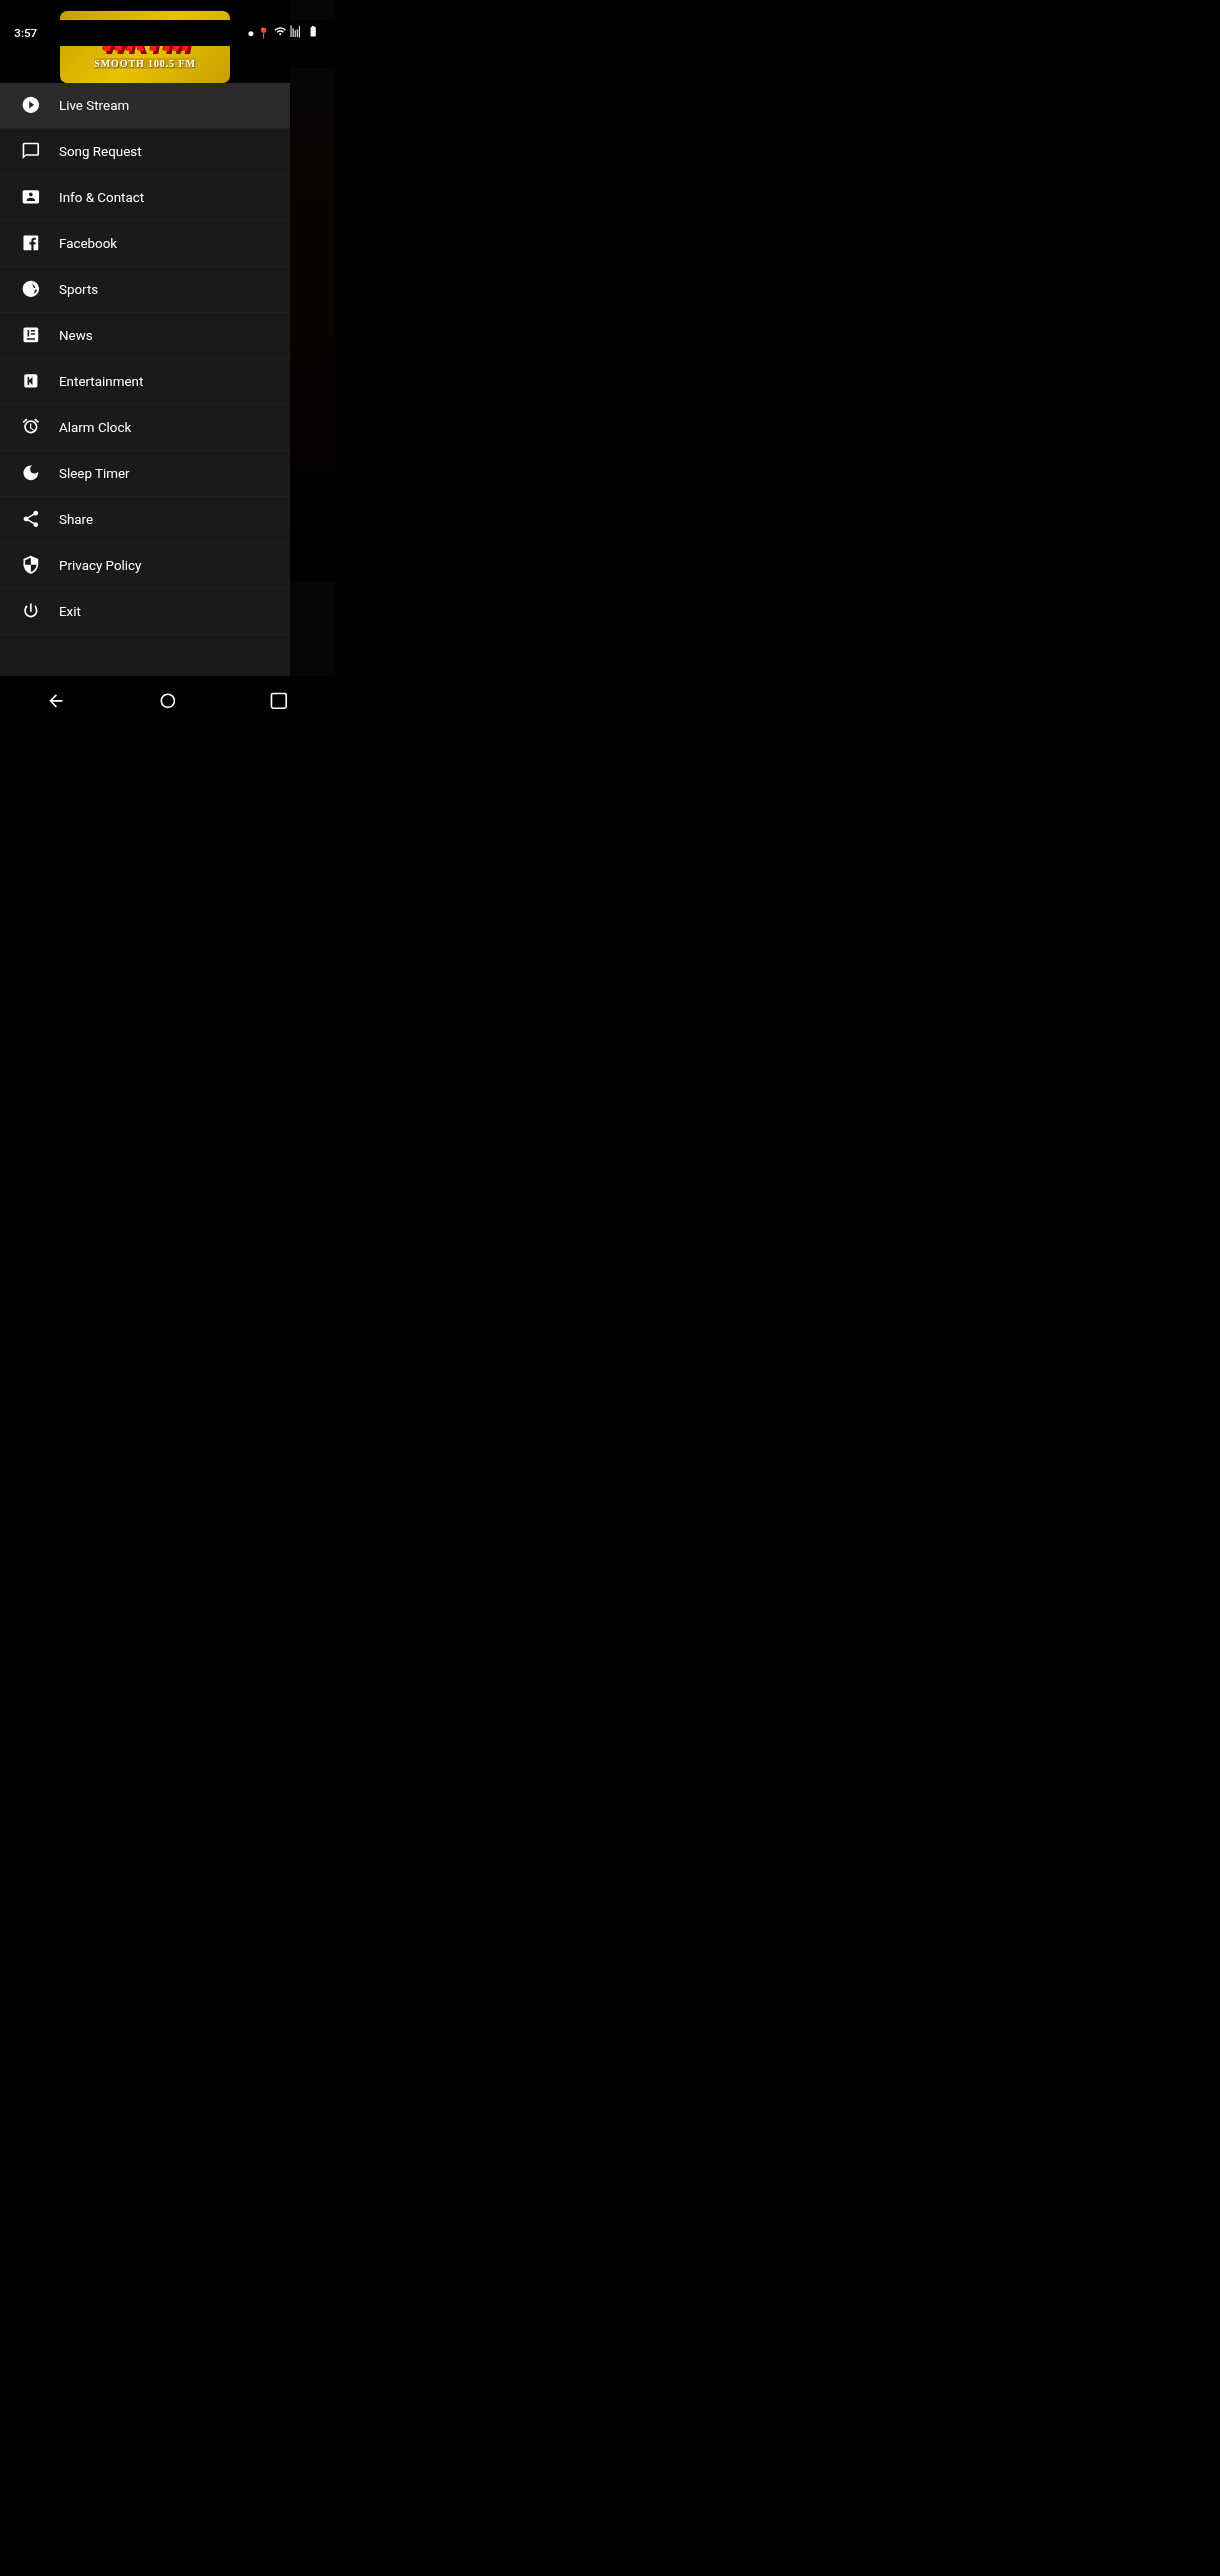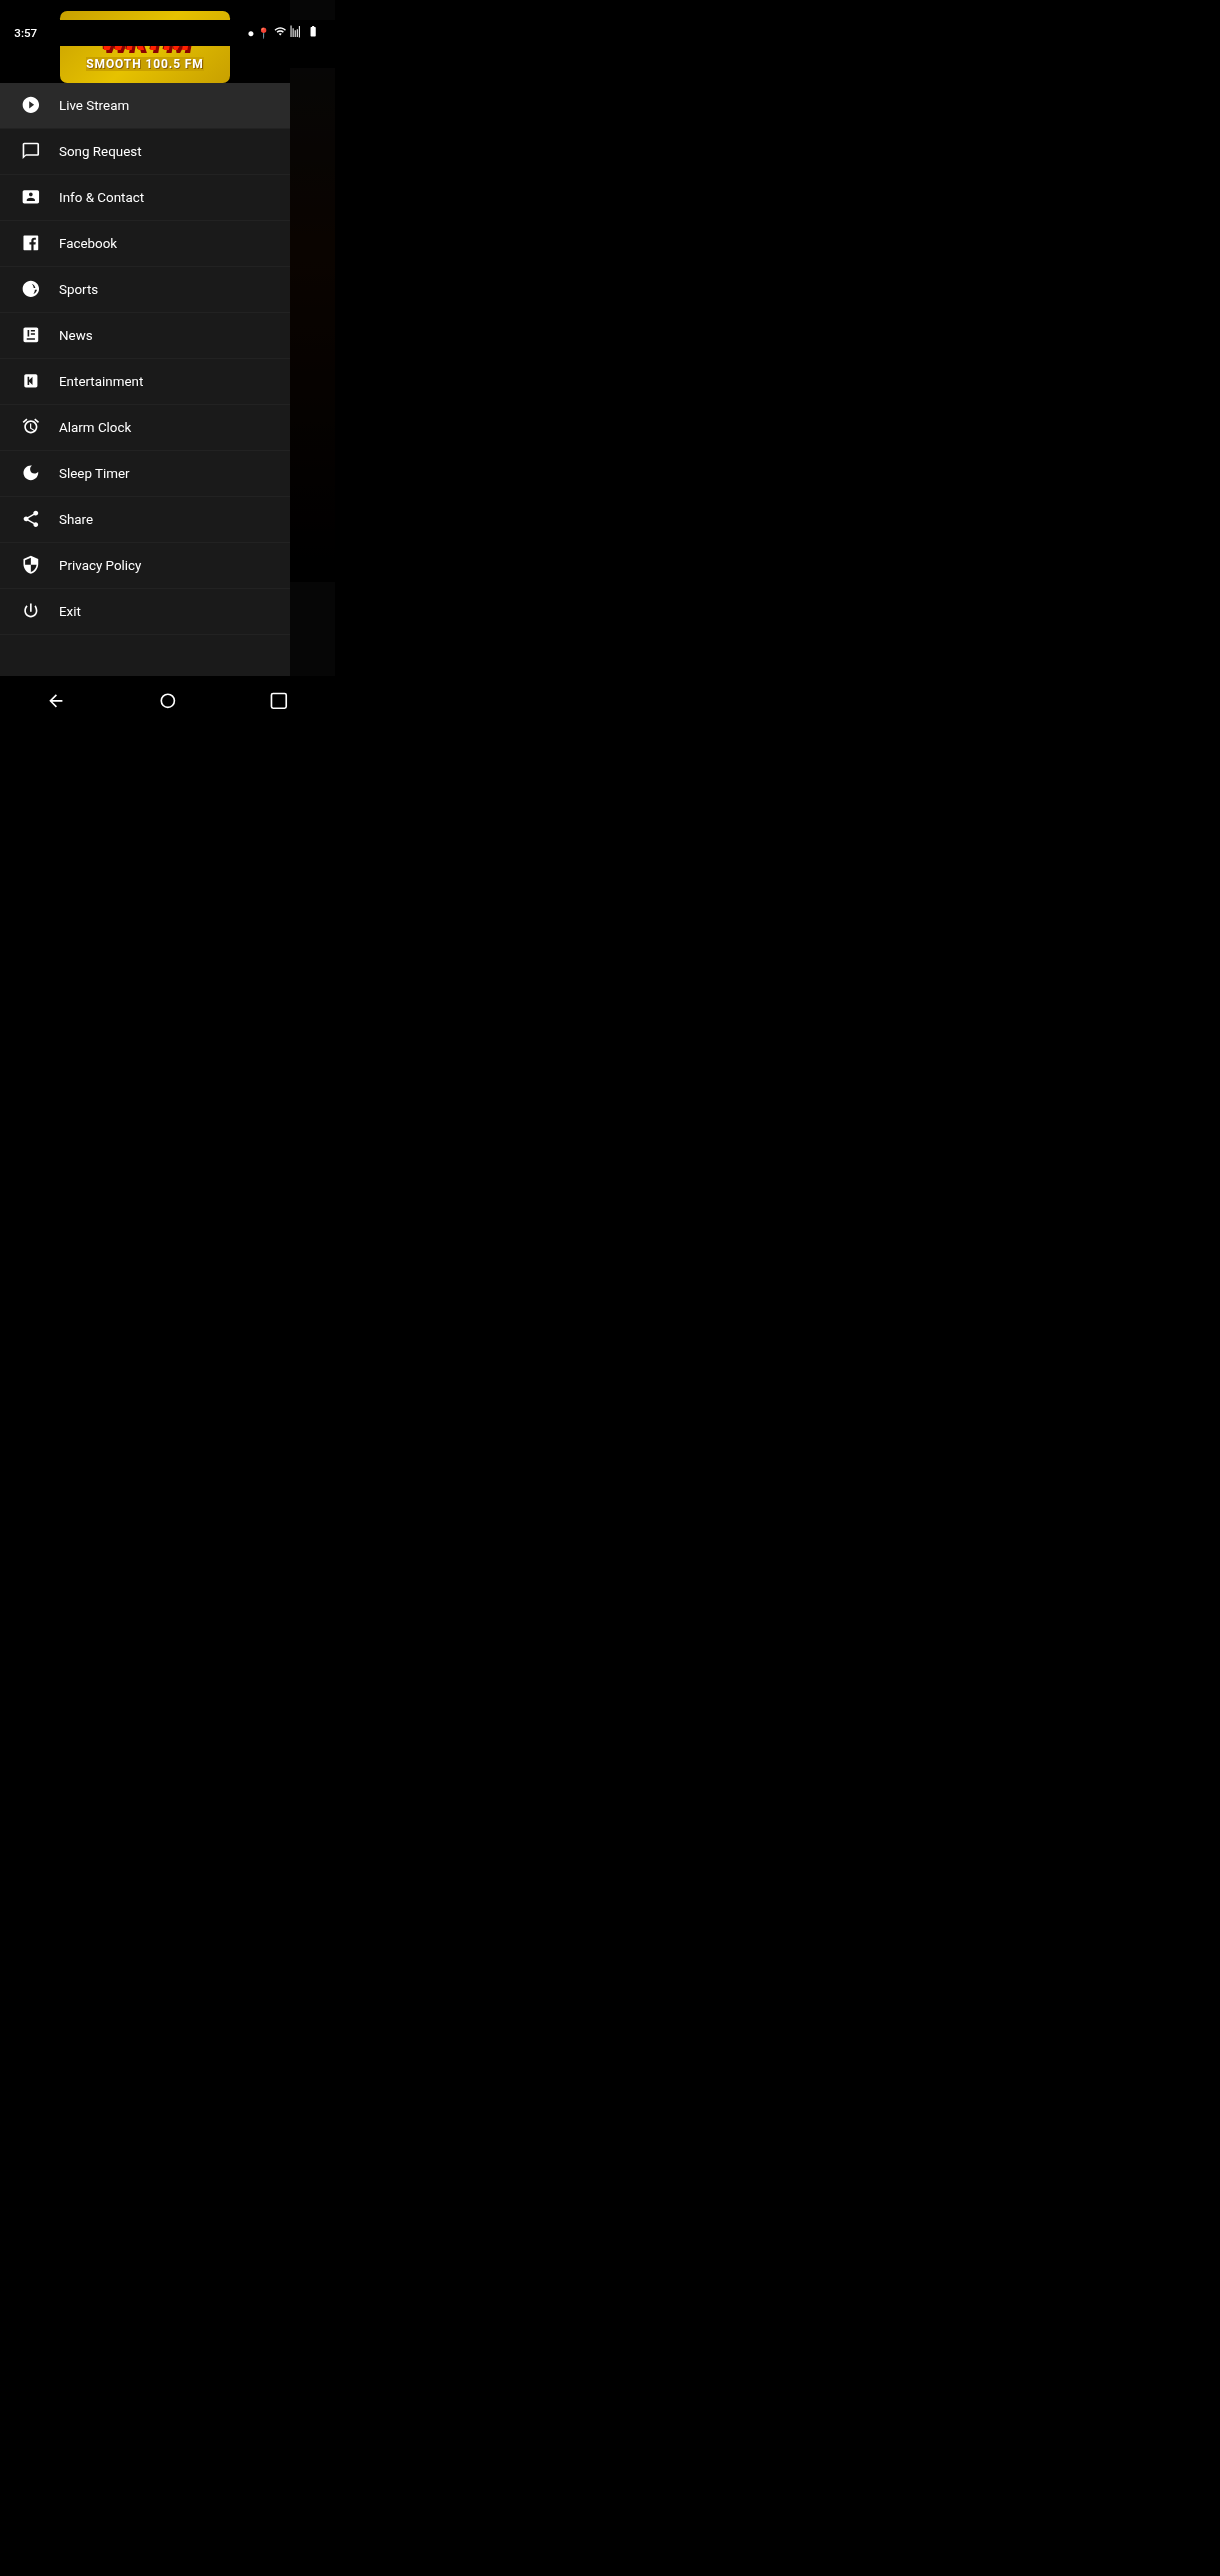--- a/index.html
+++ b/index.html
@@ -94,27 +94,28 @@
       font-size: 32px;
       font-weight: 900;
       font-style: italic;
       color: #ff2200;
       text-shadow: 2.7px 2.7px 0 #8b0000, -0.9px -0.9px 0 #8b0000;
       line-height: 1;
       letter-spacing: -0.9px;
     }
 
     .logo-smooth {
-      font-size: 12px;
+      font-size: 10px;
       font-weight: 700;
       color: #fff;
       letter-spacing: 0.9px;
       margin-top: 1.8px;
       background: #c8a000;
       text-shadow: 0.9px 0.9px 0 #8b6000;
+      font-family: Liberation Serif, serif;
     }
 
     
     .menu-list {
       flex: 1;
       overflow-y: auto;
       background: #1a1a1a;
     }
 
     .menu-item {

